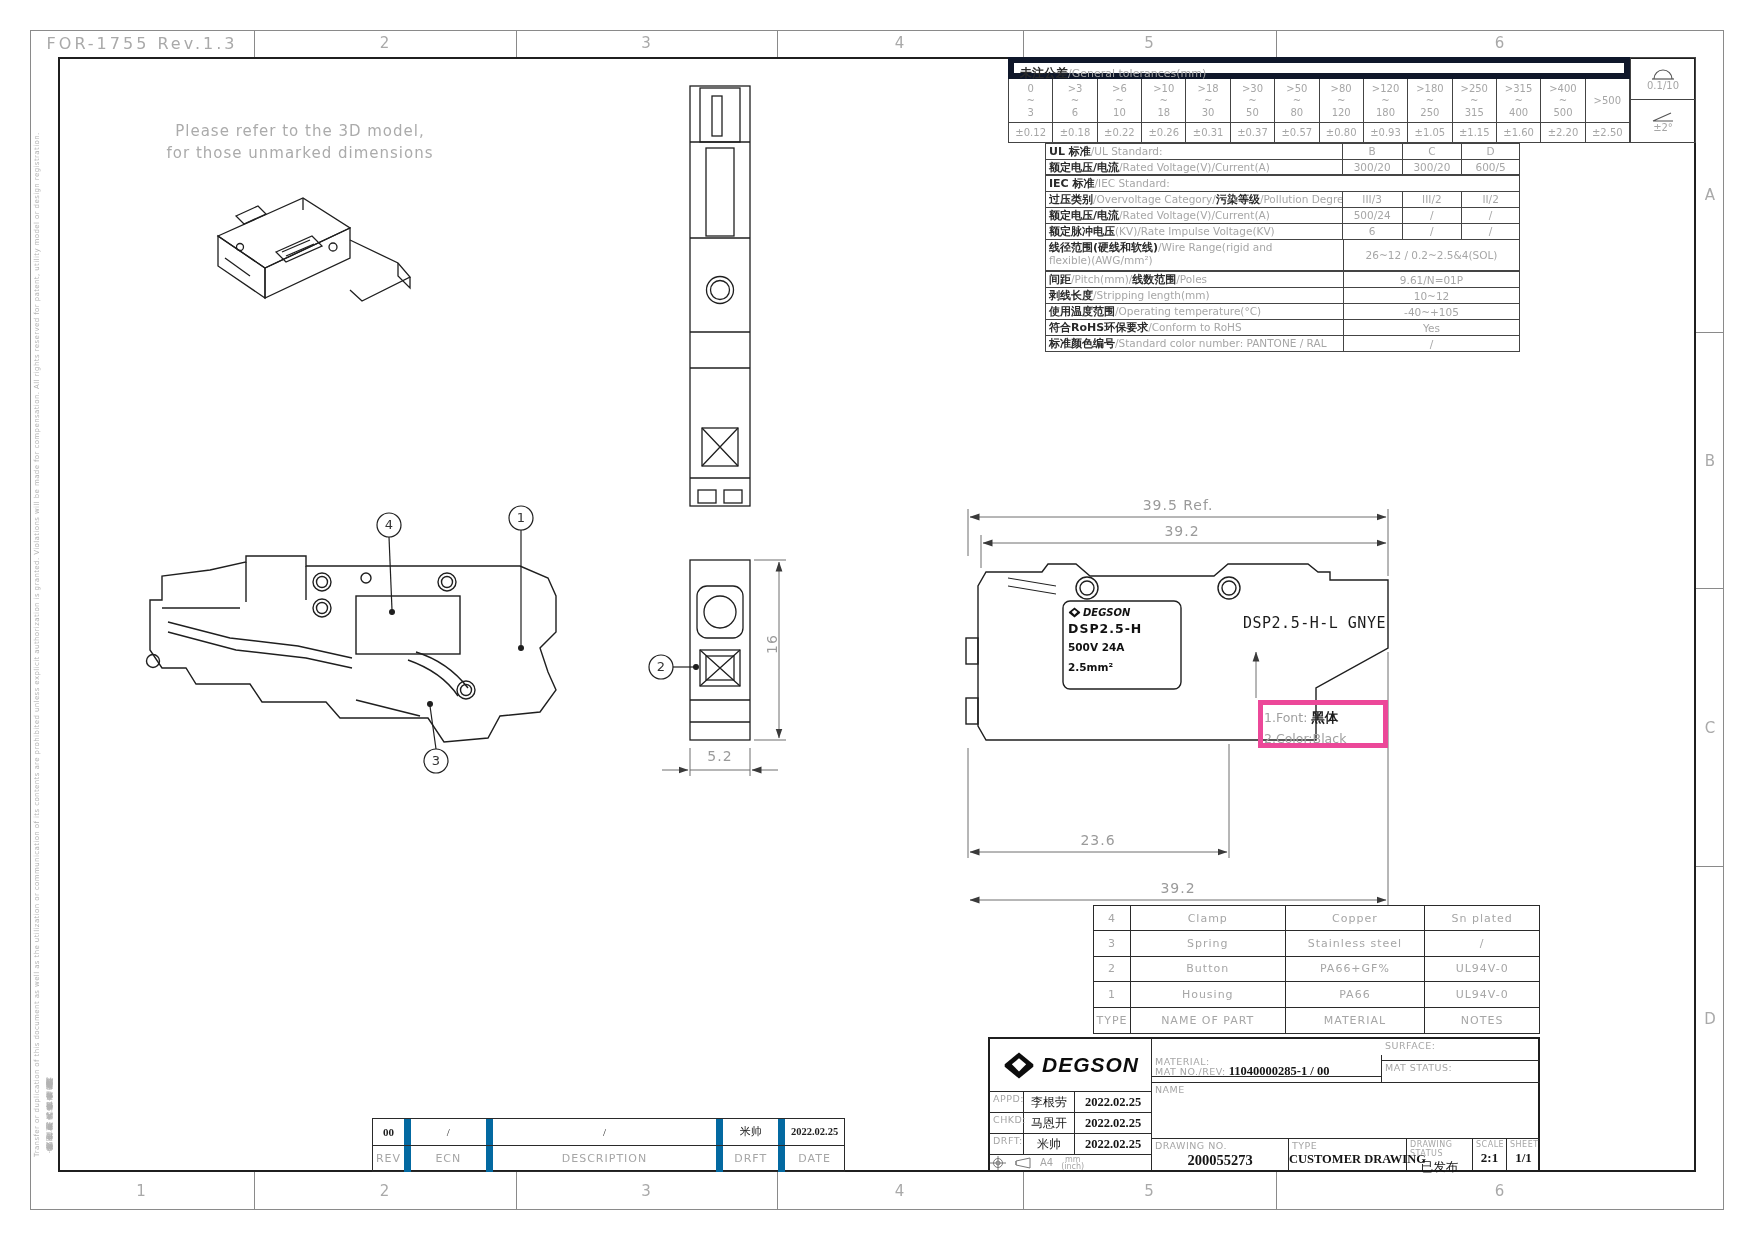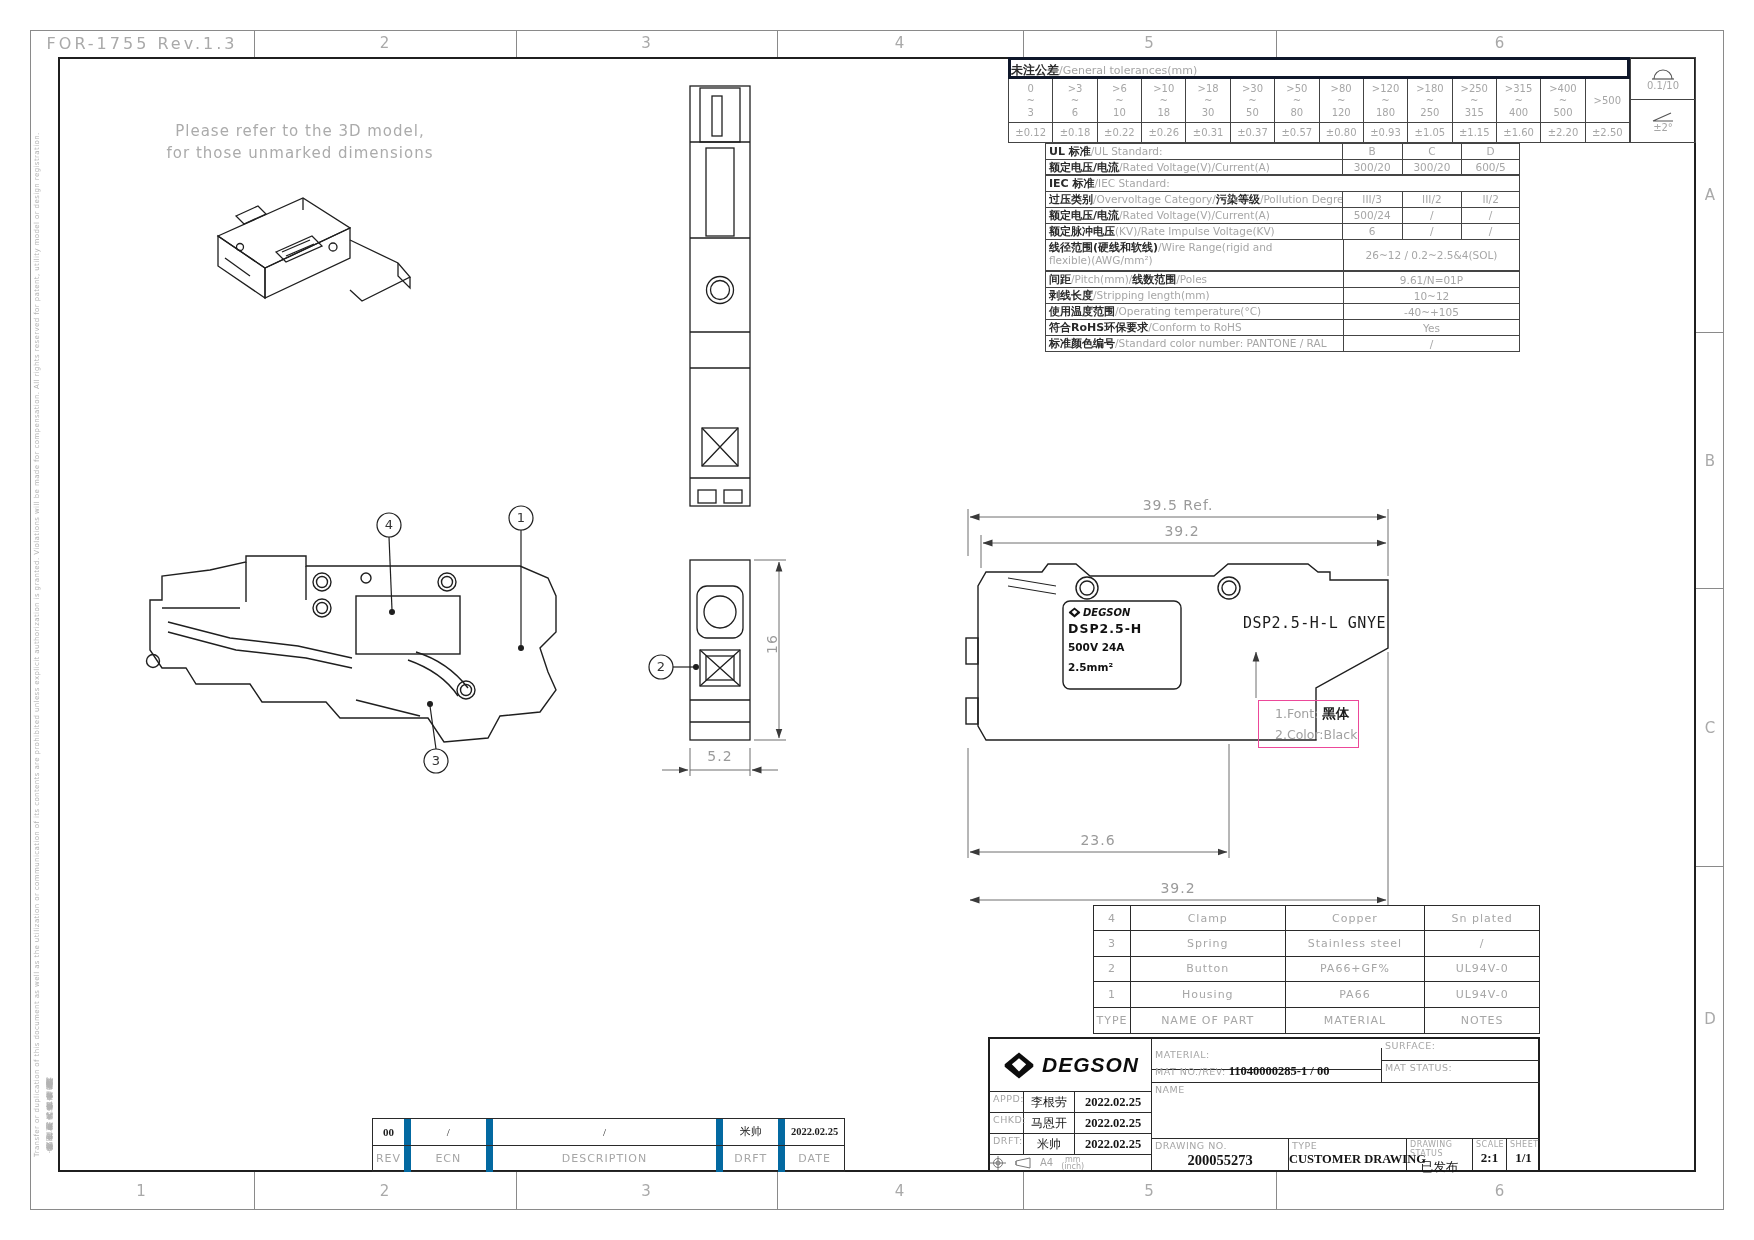--- a/index.html
+++ b/index.html
@@ -13,21 +13,21 @@
   .strip-cell{position:absolute;top:0;height:100%;border-right:1px solid #8a8a8a;text-align:center;font-size:15px;color:#a9a9a9;letter-spacing:2px}
   .topstrip,.botstrip{left:30px;width:1694px;height:27px}
   .topstrip{top:30px}.botstrip{top:1172px;height:38px}
   .topstrip .strip-cell{line-height:27px}.botstrip .strip-cell{line-height:38px}
   .leftstrip{left:31px;top:57px;width:27px;height:1115px;overflow:hidden}
   .vtext{writing-mode:vertical-rl;transform:rotate(180deg);font-size:7px;line-height:13px;color:#b3b3b3;height:1100px;letter-spacing:.4px;white-space:nowrap}
   .rightstrip{left:1696px;top:57px;width:28px;height:1115px}
   .rowletter{position:absolute;left:0;width:100%;text-align:center;font-size:15px;color:#a9a9a9;border-bottom:1px solid #8a8a8a}
   
   .tol{left:1008px;top:57px;width:688px;height:86px;font-size:10px}
-  .tol-title{position:absolute;left:0;top:0;width:622px;height:22px;border:3px solid #0f172a;line-height:20px;white-space:nowrap}
+  .tol-title{position:absolute;left:0;top:0;width:622px;height:22px;border:6px solid #0f172a;line-height:20px;padding-left:6px;white-space:nowrap}
   .tol-title .cn{font-weight:bold;color:#2a2a2a;font-size:12px}
   .tol-title .en{color:#a6a6a6;font-size:11px}
   .tol-ranges{position:absolute;left:0;top:22px;width:622px;height:44px;display:grid;grid-template-columns:repeat(14,1fr);border-left:1px solid #444}
   .tol-vals{position:absolute;left:0;top:66px;width:622px;height:20px;display:grid;grid-template-columns:repeat(14,1fr);border-left:1px solid #444}
   .tol-ranges>div,.tol-vals>div{border-right:1px solid #444;border-bottom:1px solid #444;text-align:center;color:#a6a6a6;display:flex;flex-direction:column;justify-content:center;line-height:12px}
   .tol-sym{position:absolute;left:622px;top:0;width:66px;height:86px;border:1px solid #444}
   .sym-cell{height:50%;border-bottom:1px solid #444;display:flex;flex-direction:column;align-items:center;justify-content:center;color:#a6a6a6;font-size:10px}
   .sym-cell:last-child{border-bottom:none}
   
   .spec{left:1045px;top:143px;width:475px;border-top:1px solid #444;font-size:10.5px}
@@ -62,21 +62,21 @@
   .rev-head{color:#a6a6a6;letter-spacing:1px}
   
   .note3d{left:150px;top:120px;width:300px;font-size:15px;color:#ababab;letter-spacing:1px;line-height:22px;text-align:center}
   .dimtext{position:absolute;font-size:14px;color:#9a9a9a;letter-spacing:1px;text-align:center}
   .balloon{position:absolute;width:24px;height:24px;text-align:center;line-height:24px;font-size:13px;color:#333}
   .plabel{left:1068px;top:606px;width:108px;color:#111;line-height:1.1}
   .plabel .brandrow{display:flex;align-items:center;gap:2px;font-style:italic;font-weight:bold;font-size:10px}
   .plabel .model{font-weight:bold;font-size:12.5px;letter-spacing:1px;margin-top:3px}
   .plabel .rating{font-weight:bold;font-size:10.5px;margin-top:6px}
   .marktext{left:1243px;top:614px;font-family:"DejaVu Sans Mono",monospace;font-size:15px;color:#1b1b1b;letter-spacing:.5px}
-  .notebox{left:1258px;top:700px;width:101px;height:48px;border:1px solid #ec4899;padding:2px 16px;font-size:12.5px;line-height:21px;color:#a0a0a0;white-space:nowrap}
+  .notebox{left:1258px;top:700px;width:130px;height:48px;border:5px solid #ec4899;padding:2px 1px;font-size:12.5px;line-height:21px;color:#a0a0a0;white-space:nowrap}
   .notebox .cn{color:#1c1c1c;font-weight:bold;font-size:13.5px}
   .formcell{letter-spacing:3px;font-size:16px}
   svg{position:absolute;left:0;top:0;pointer-events:none}
   .logo-wordmark{font-style:italic;font-weight:bold;color:#0c0c0c;font-size:21px;letter-spacing:1px;font-family:"Liberation Sans",sans-serif}
 </style>
 </head>
 <body>
 
 <div class="abs page-border"></div>
 
@@ -547,21 +547,21 @@
       </svg>
     <svg width="18" height="12" viewBox="0 0 18 12" style="position:static">
         <path d="M2,4 L16,1 L16,11 L2,8 Z M2,4 L2,8" fill="none" stroke="#777" stroke-width="1"></path>
       </svg>
     <span style="color:#a6a6a6;font-size:10px">A4</span>
     <span style="color:#a6a6a6;font-size:8px;line-height:7px;text-align:center">
       <span>mm</span><br><span>(inch)</span>
     </span>
   </div>
 
-  <div class="tb" style="left:162px;top:9px;width:230px;height:22px">
+  <div class="tb" style="left:162px;top:16px;width:230px;height:22px">
       <div class="tb-label">MATERIAL:</div>
     </div>
   <div class="tb" style="left:392px;top:0;width:158px;height:22px;border-right:none">
       <div class="tb-label">SURFACE:</div>
     </div>
   <div class="tb" style="left:162px;top:22px;width:230px;height:22px;display:flex;align-items:center">
     <span class="tb-label">MAT NO./REV:</span>
       <span class="tb-val serif" style="font-size:12.5px;font-weight:bold">11040000285-1  / 00</span>
   </div>
   <div class="tb" style="left:392px;top:22px;width:158px;height:22px;border-right:none">

